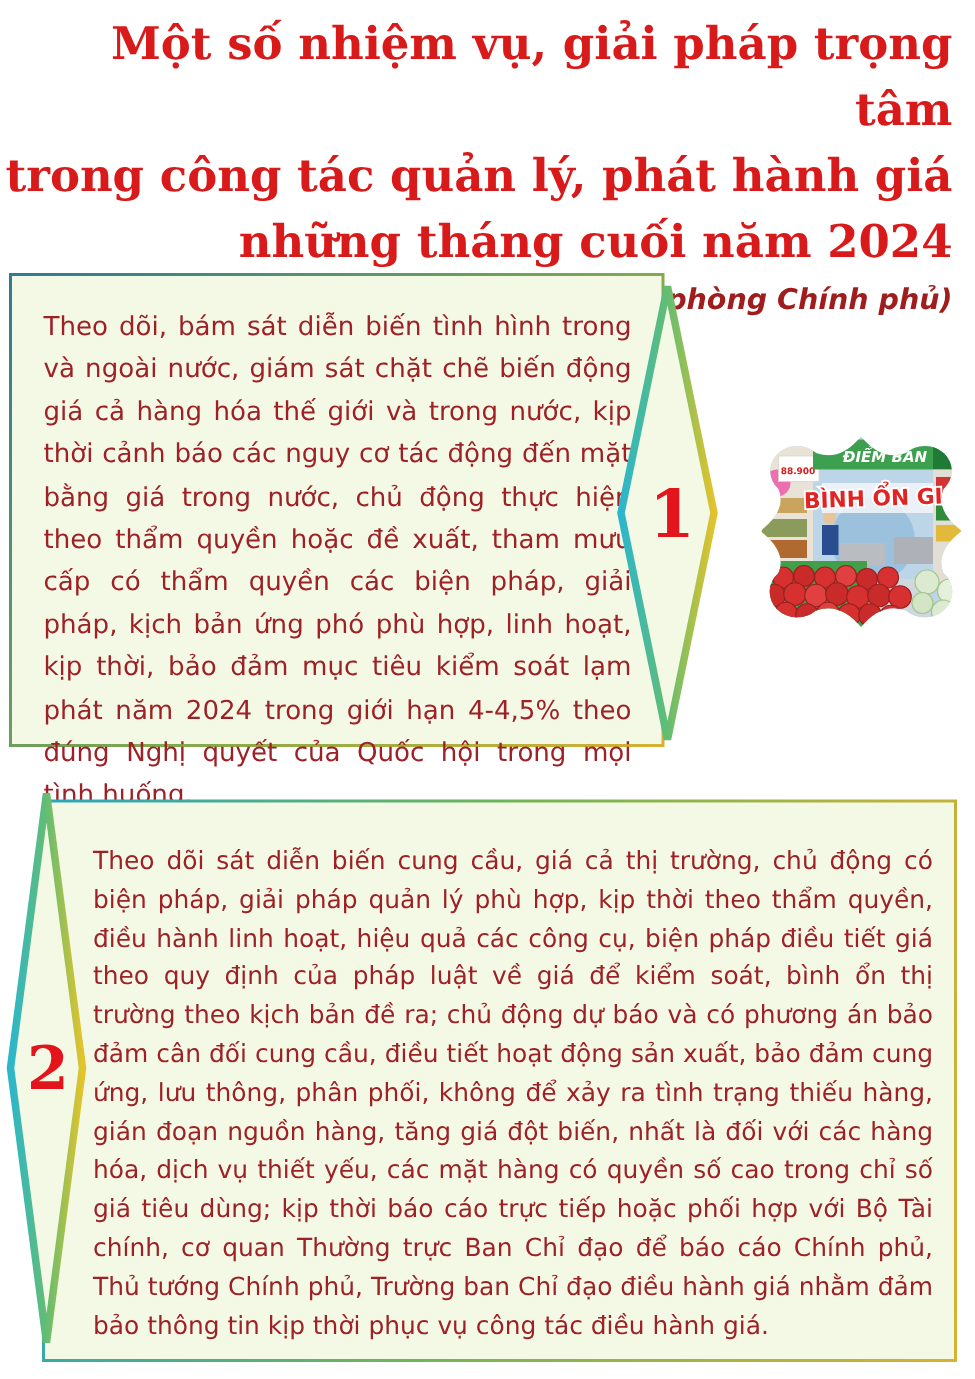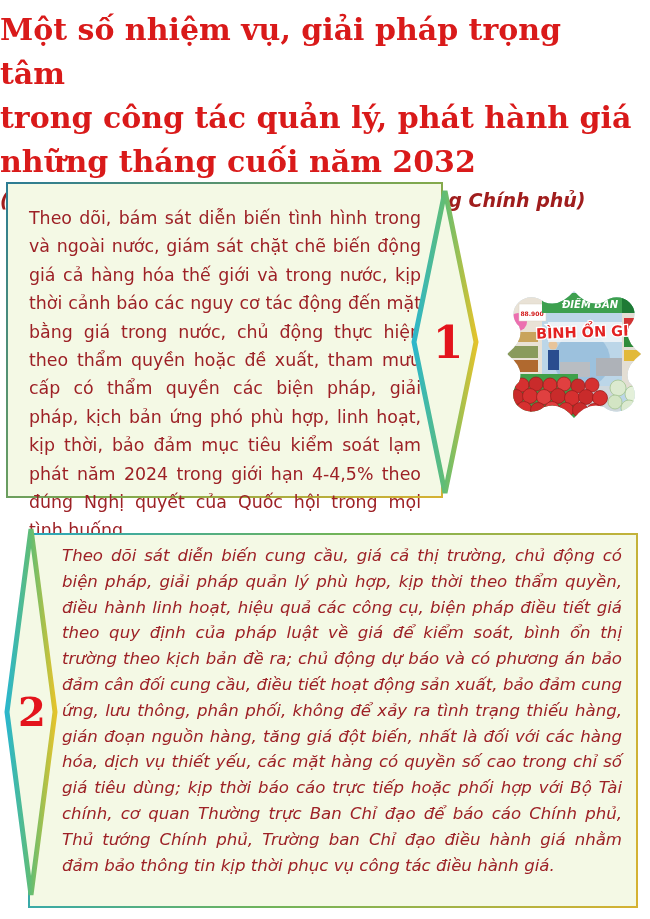--- a/index.html
+++ b/index.html
@@ -1,21 +1,21 @@
 <!DOCTYPE html>
 <html lang="vi"><head>
 <meta charset="utf-8">
 <style>
   html,body{margin:0;padding:0;background:#ffffff;}
   .page{
     position:relative;width:650px;height:919px;background:#ffffff;
     font-family:"DejaVu Sans",sans-serif;overflow:hidden;
   }
   
-  .header{position:absolute;left:0;top:8px;width:635px;text-align:left;}
+  .header{position:absolute;left:0;top:8px;width:635px;text-align:right;}
   .title{
     margin:0;font-family:"DejaVu Serif",serif;font-weight:bold;
     font-size:30px;line-height:44px;color:#d91a1a;letter-spacing:0;
   }
   .title span{display:block;}
   .subtitle{
     margin:5px 0 0 0;font-style:italic;font-weight:bold;
     font-size:19px;color:#a01d1d;
   }
   
@@ -26,21 +26,21 @@
   .box1{
     left:6px;top:182px;width:437px;height:316px;
     background:linear-gradient(135deg,#2c7c94 0%,#7fa94e 55%,#d6b232 100%);
   }
   .box1 .box-inner{padding:20px 20px 0 21px;}
   .box1 .body-text{font-size:17.4px;line-height:28.4px;}
   .box2{
     left:28px;top:533px;width:610px;height:375px;
     background:linear-gradient(100deg,#2aa7bd 0%,#6fb45a 45%,#d6b232 100%);
   }
-  .box2 .box-inner{padding:8px 14px 0 32px;font-style:italic;}
+  .box2 .box-inner{padding:26px 14px 0 32px;}
   .box2 .body-text{font-size:16.6px;line-height:25.8px;}
   .body-text{
     margin:0;color:#9d2126;text-align:justify;
   }
   
   .diamond{position:absolute;}
   .diamond1{left:410px;top:186px;}
   .diamond2{left:2px;top:524px;}
   .num{
     font-family:"DejaVu Serif",serif;font-weight:bold;fill:#e3141c;
@@ -63,21 +63,21 @@
 </style>
 </head>
 <body>
 
 <div class="page">
 
   <header class="header">
     <h1 class="title">
       <span>Một số nhiệm vụ, giải pháp trọng tâm</span>
       <span>trong công tác quản lý, phát hành giá</span>
-      <span>những tháng cuối năm 2032</span>
+      <span>những tháng cuối năm 2024</span>
     </h1>
     <p class="subtitle">(Thông báo số 193/TB-VPCP của Văn phòng Chính phủ)</p>
   </header>
 
   <section class="box box1">
     <div class="box-inner">
       <p class="body-text">Theo dõi, bám sát diễn biến tình hình trong và ngoài nước, giám sát chặt chẽ biến động giá cả hàng hóa thế giới và trong nước, kịp thời cảnh báo các nguy cơ tác động đến mặt bằng giá trong nước, chủ động thực hiện theo thẩm quyền hoặc đề xuất, tham mưu cấp có thẩm quyền các biện pháp, giải pháp, kịch bản ứng phó phù hợp, linh hoạt, kịp thời, bảo đảm mục tiêu kiểm soát lạm phát năm 2024 trong giới hạn 4-4,5% theo đúng Nghị quyết của Quốc hội trong mọi tình huống.</p>
     </div>
   </section>
 

